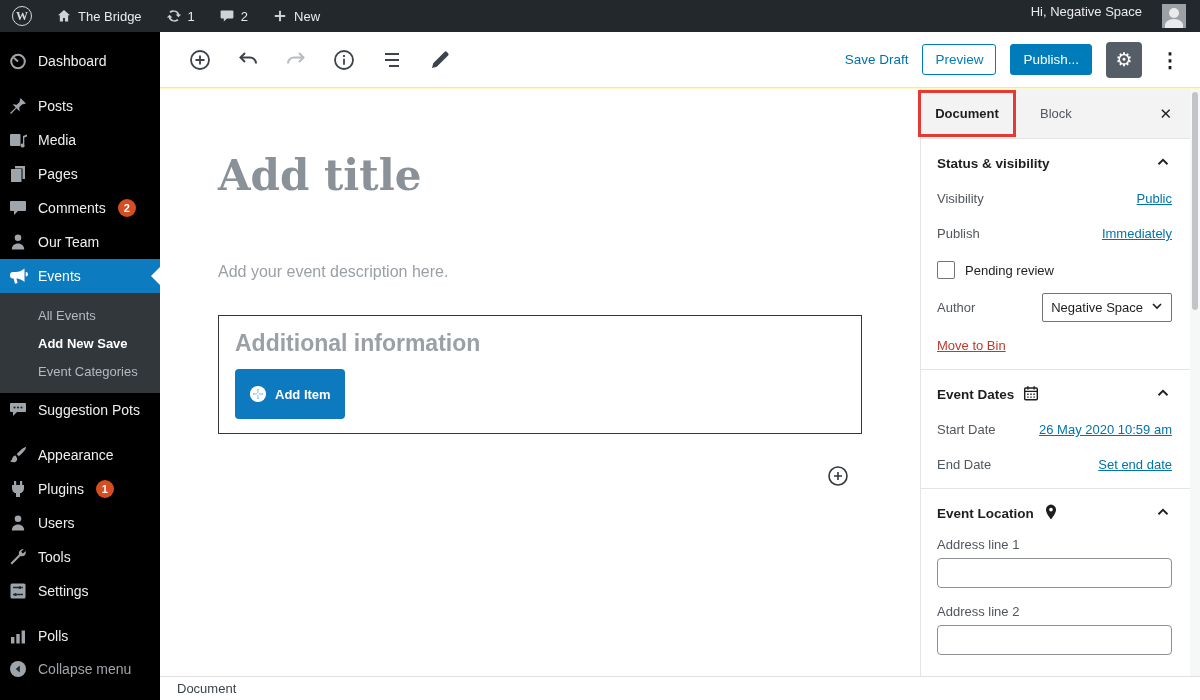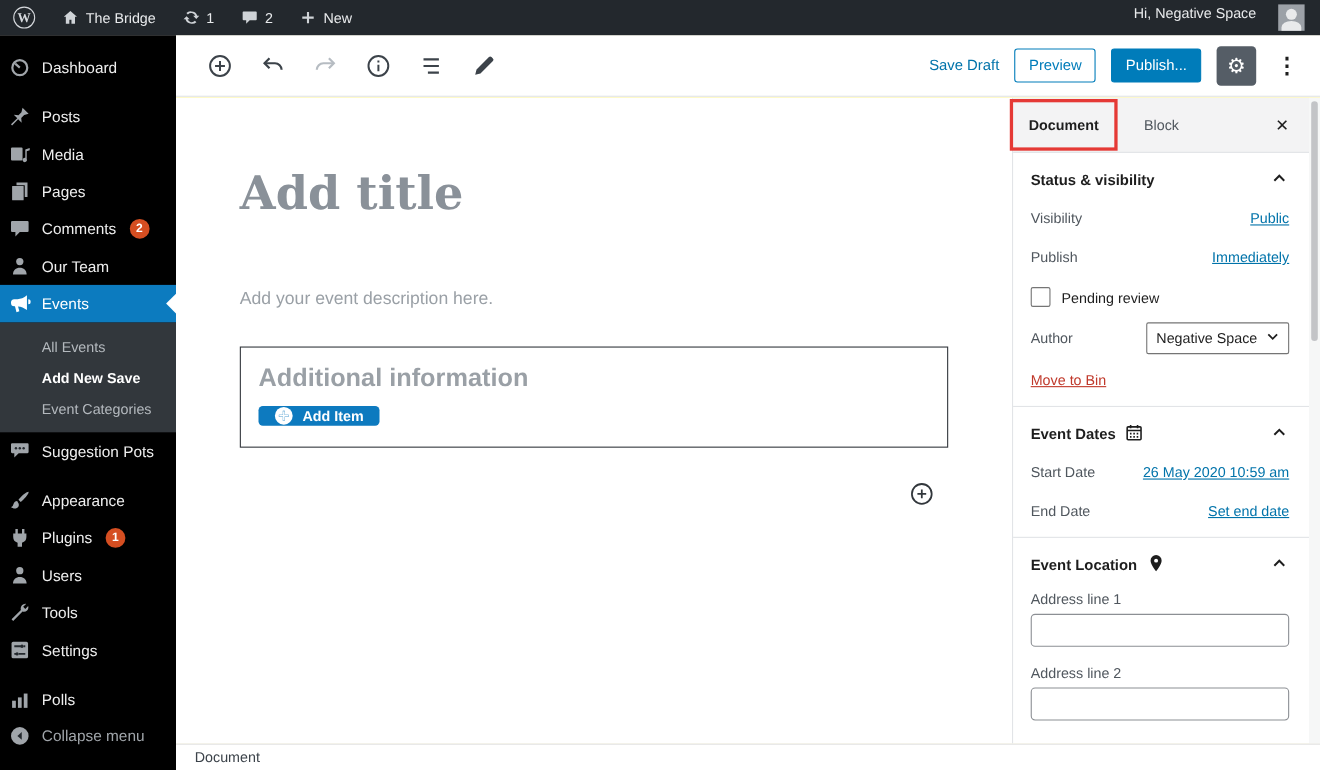--- a/index.html
+++ b/index.html
@@ -66,21 +66,21 @@
 
   
   .canvas { position:absolute; left:0; top:57px; width:760px; height:587px; background:#fff; overflow:hidden; }
   .canvas-inner { padding:62px 58px 0 58px; }
   .post-title { font-family:"DejaVu Serif", serif; font-weight:bold; font-size:42px;
     color:#8a9199; line-height:1.2; cursor:text; }
   .post-desc { margin-top:62px; font-size:16px; color:#9aa0a6; cursor:text; }
   .addl-box { margin-top:34px; border:1px solid #32373c; padding:14px 16px; background:#fff; }
   .addl-heading { font-size:23px; font-weight:bold; color:#9aa0a6; }
   .add-item-btn { margin-top:12px; display:inline-flex; align-items:center; gap:8px;
-    background:#0d7abf; color:#fff; border:none; border-radius:4px; padding:0 14px;
+    background:#0d7abf; color:#fff; border:none; border-radius:4px; padding:16px 14px;
     font-size:13px; font-weight:bold; cursor:pointer; }
   .add-item-btn .plus-circle { width:18px; height:18px; }
   .add-item-btn .plus-circle svg { width:18px; height:18px; display:block; }
   .appender-row { display:flex; justify-content:flex-end; margin-top:30px; padding-right:12px; }
   .appender { width:24px; height:24px; color:#32373c; cursor:pointer; }
   .appender svg { width:24px; height:24px; display:block; }
 
   
   .side-panel { position:absolute; right:0; top:57px; width:280px; height:587px;
     border-left:1px solid #e2e4e7; background:#fff; font-size:13px; color:#1e1e1e; }

